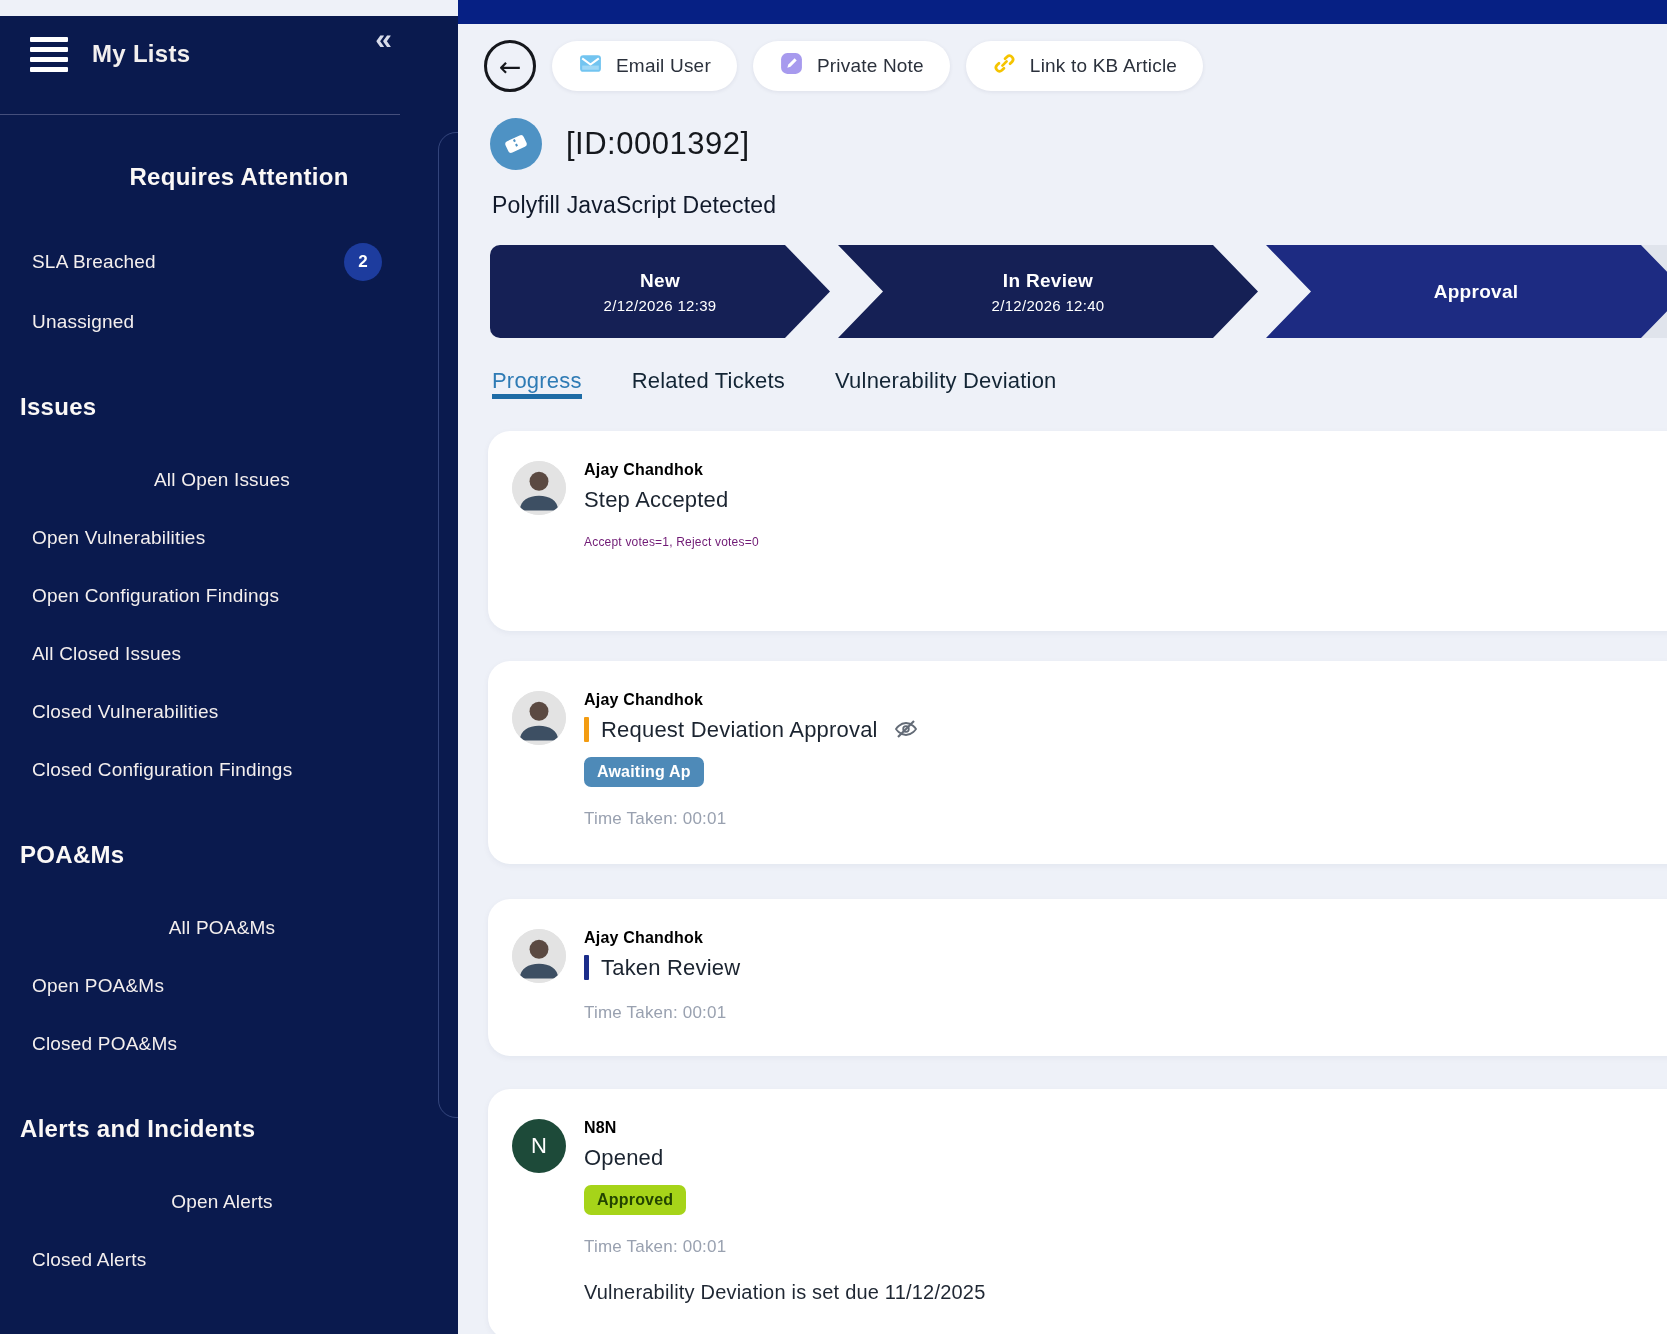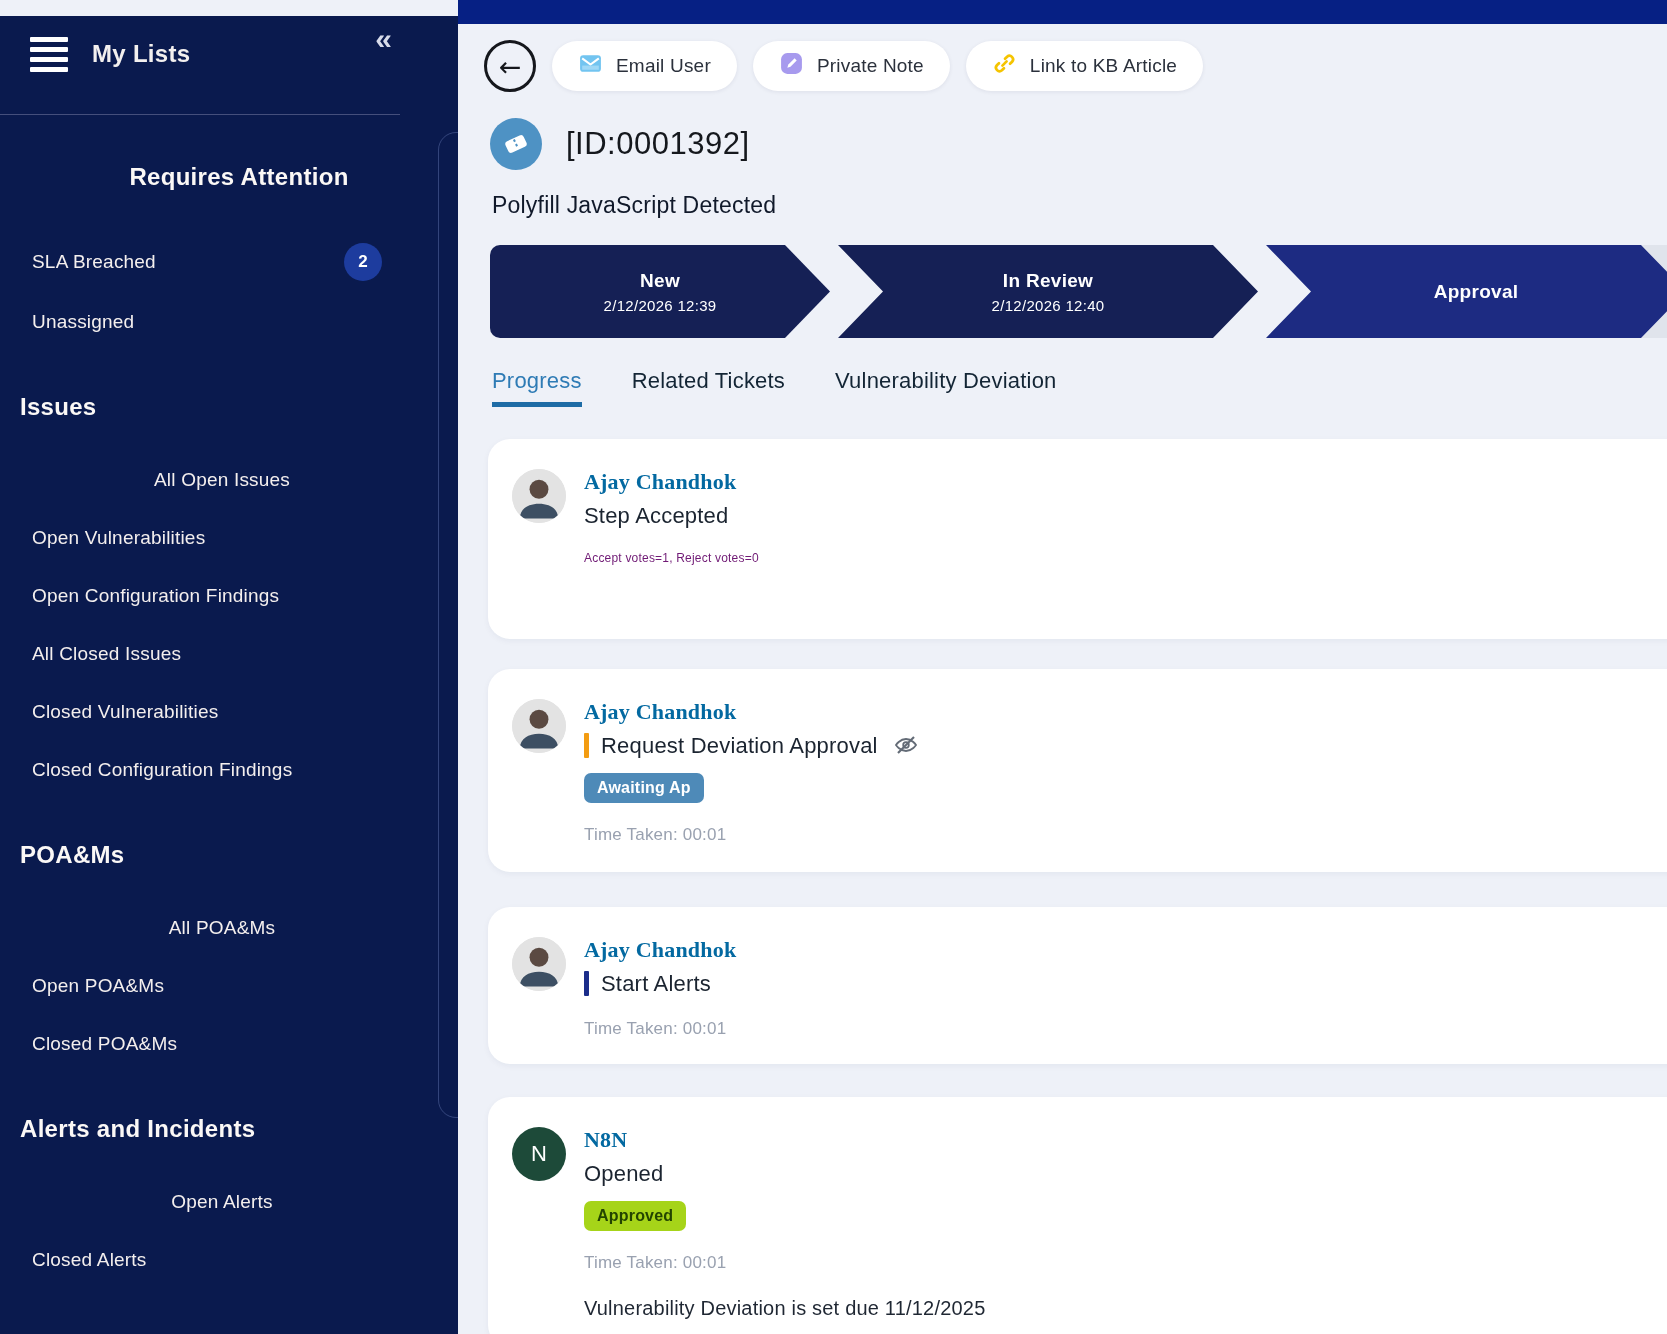--- a/index.html
+++ b/index.html
@@ -102,21 +102,21 @@
   .step-2 { left: 348px;  width: 420px; background: #152055; }
   .step-3 { left: 776px;  width: 420px; background: #1d2b82; }
   .step-ghost {
     position: absolute; top: 0; left: 1140px; width: 130px; height: 93px;
     background: #e0e4ec; z-index: 0;
     clip-path: polygon(0 0, calc(100% - 45px) 0, 100% 50%, calc(100% - 45px) 100%, 0 100%, 45px 50%);
   }
 
   
   .tabs { display: flex; gap: 50px; margin: 30px 0 0 34px; }
-  .tab { font-size: 22px; font-weight: 500; color: #132535; padding-bottom: 8px; cursor: pointer; letter-spacing: 0.2px; }
+  .tab { font-size: 22px; font-weight: 500; color: #132535; padding-bottom: 0; cursor: pointer; letter-spacing: 0.2px; }
   .tab.active { color: #2e7bb5; border-bottom: 5px solid #1e6ca6; }
 
   
   .card {
     background: #ffffff; border-radius: 22px; margin-left: 30px; width: 1210px;
     box-shadow: 0 2px 6px rgba(25,39,80,0.05);
     display: flex; gap: 18px; padding: 30px 30px 0 24px;
   }
   .card-1 { margin-top: 32px; height: 200px; }
   .card-2 { margin-top: 30px; height: 203px; }
@@ -126,21 +126,21 @@
   .avatar {
     width: 54px; height: 54px; border-radius: 50%; background: #e3e3e3;
     overflow: hidden; flex: none; display: flex; align-items: center; justify-content: center;
   }
   .avatar-initial {
     width: 54px; height: 54px; border-radius: 50%; background: #1d4a39; flex: none;
     color: #ffffff; font-size: 22px; font-weight: 500;
     display: flex; align-items: center; justify-content: center;
   }
   .card-main { display: flex; flex-direction: column; align-items: flex-start; }
-  .c-name { font-size: 22px; font-weight: 600; color: #0369a1; letter-spacing: 0.2px; font-family: Liberation Serif, serif; }
+  .c-name { font-size: 16px; font-weight: 600; color: #000000; letter-spacing: 0.2px; }
   .action-row { margin-top: 8px; display: flex; align-items: flex-start; gap: 12px; }
   .vbar { width: 5px; height: 25px; border-radius: 1px; flex: none; }
   .vbar.orange { background: #f39c12; }
   .vbar.blue { background: #1b2d8a; }
   .c-action { font-size: 22px; font-weight: 500; color: #1b2430; letter-spacing: 0.2px; }
   .chip {
     margin-top: 14px; font-size: 16px; font-weight: 600; border-radius: 7px;
     padding: 6px 13px; letter-spacing: 0.2px;
   }
   .chip.awaiting { background: #4e8ab8; color: #ffffff; }
@@ -345,21 +345,21 @@
       <svg width="54" height="54" viewBox="0 0 24 24">
           <circle cx="12" cy="12" r="12" fill="#e3e3e3"></circle>
           <circle cx="12" cy="9" r="4.2" fill="#5b4a42"></circle>
           <path d="M3.5 22c0-4.4 3.8-6.6 8.5-6.6s8.5 2.2 8.5 6.6z" fill="#3d4f63"></path>
         </svg>
     </div>
     <div class="card-main">
       <div class="c-name">Ajay Chandhok</div>
       <div class="action-row">
         <span class="vbar blue"></span>
-        <span class="c-action">Start Alerts</span>
+        <span class="c-action">Taken Review</span>
       </div>
       <div class="c-time">Time Taken: 00:01</div>
     </div>
   </div>
 
   <div class="card card-4">
     <div class="avatar-initial">N</div>
     <div class="card-main">
       <div class="c-name">N8N</div>
       <div class="action-row">

